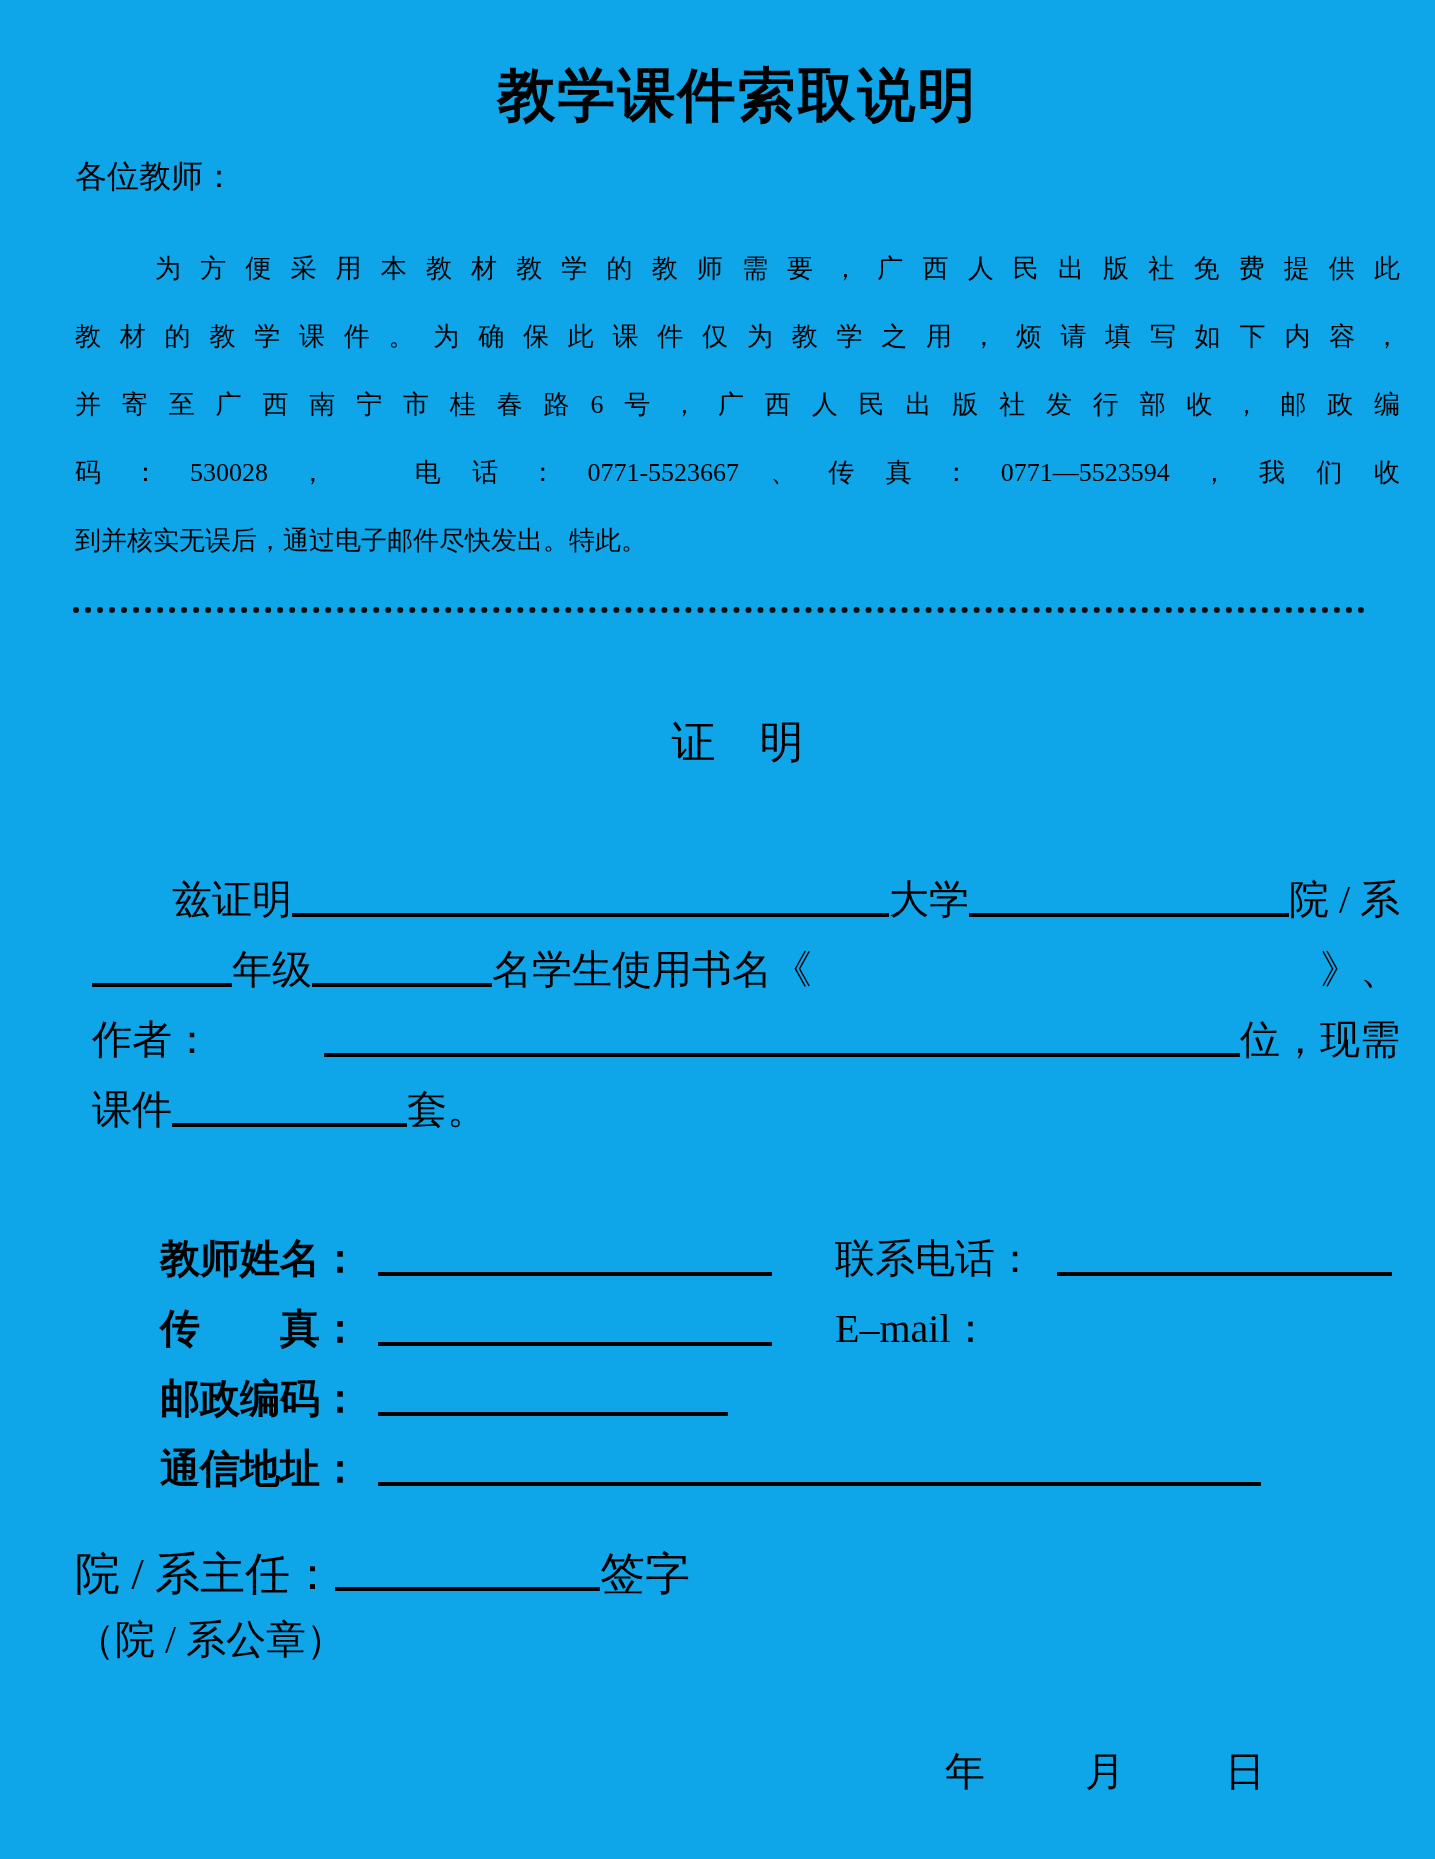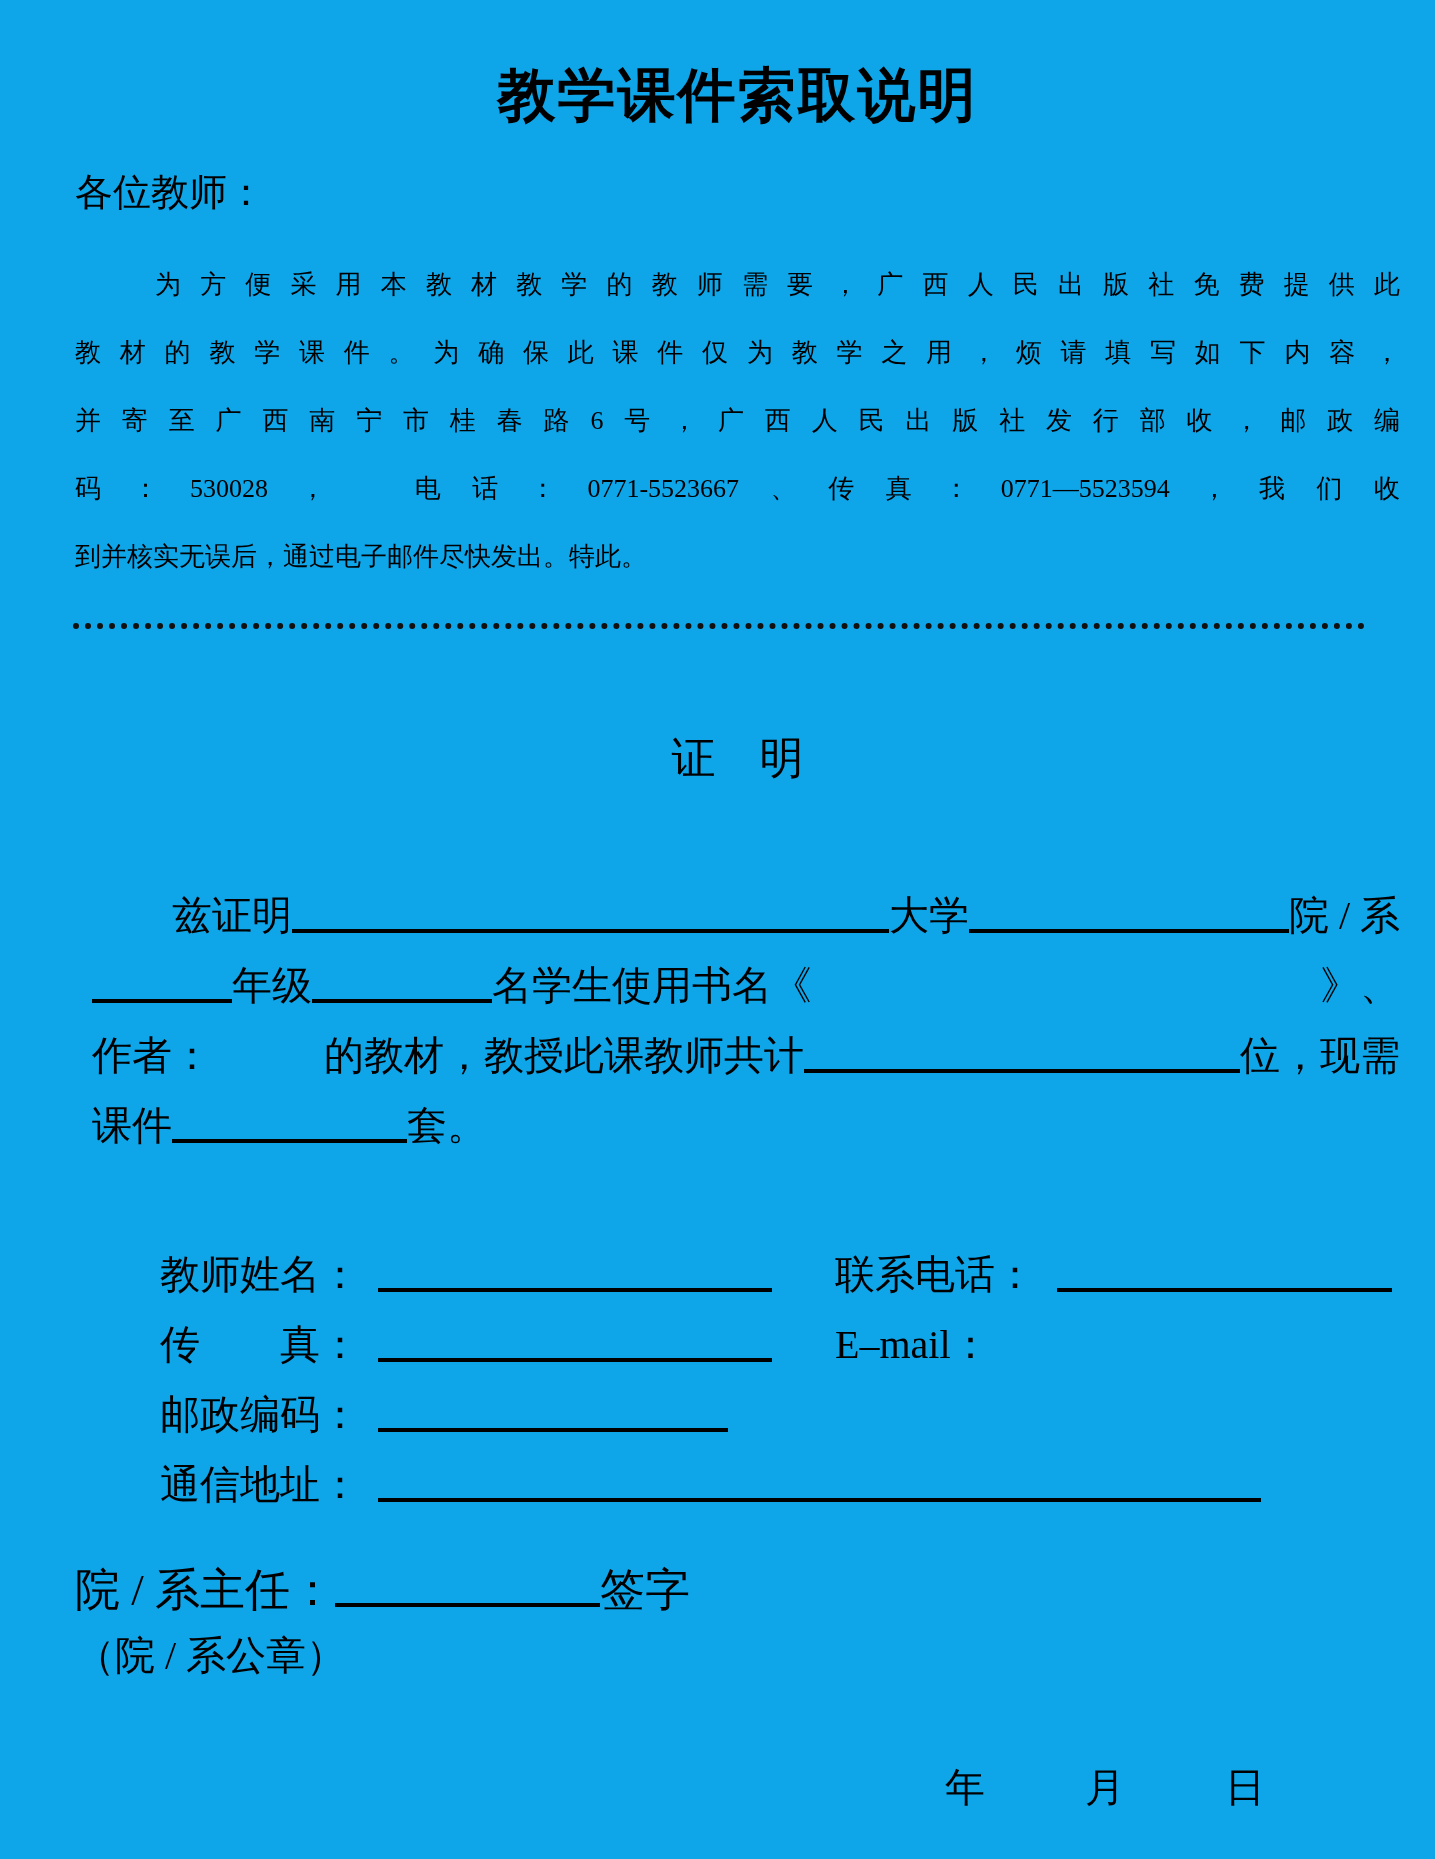--- a/index.html
+++ b/index.html
@@ -20,22 +20,22 @@
     font-family: "DejaVu Sans", "Liberation Sans", sans-serif;
     font-weight: bold;
     font-size: 58px;
     line-height: 58px;
     text-align: center;
     letter-spacing: 2px;
     margin: 0 0 0 0;
   }
   
   .salutation {
-    margin-top: 46px;
-    font-size: 38px;
+    margin-top: 30px;
+    font-size: 32px;
     line-height: 45px;
   }
   .para { margin-top: 36px; }
   .para-line {
     font-size: 26px;
     line-height: 68px;
     text-align: justify;
     text-align-last: justify;
     white-space: nowrap;
   }
@@ -75,21 +75,21 @@
   
   .form-block { margin-top: 79px; }
   .form-row {
     display: flex;
     align-items: flex-end;
     height: 70px;
     font-size: 40px;
     padding-left: 85px;
   }
   .form-row > span { line-height: 46px; white-space: nowrap; }
-  .label-c1 { display: inline-block; width: 218px; }
+  .label-c1 { display: inline-block; width: 218px; font-weight: bold; }
   .col2-label { margin-left: 63px; display: inline-block; width: 222px; }
   
   .sig-line {
     margin-top: 35px;
     display: flex;
     align-items: flex-end;
     height: 70px;
     font-size: 45px;
   }
   .sig-line > span { line-height: 46px; white-space: nowrap; }
@@ -146,21 +146,20 @@
       <span>年级</span>
       <span class="blank" style="width:180px"></span>
       <span>名学生使用书名《</span>
       <span class="gap grow"></span>
       <span>》、</span>
     </div>
 
     <div class="cline">
       <span>作者：</span>
       <span class="gap" style="width:112px"></span>
-      <span>的教材，教授此课教师共计</span>
       <span class="blank grow"></span>
       <span>位，现需</span>
     </div>
 
     <div class="cline">
       <span>课件</span>
       <span class="blank" style="width:235px"></span>
       <span>套。</span>
     </div>
 

